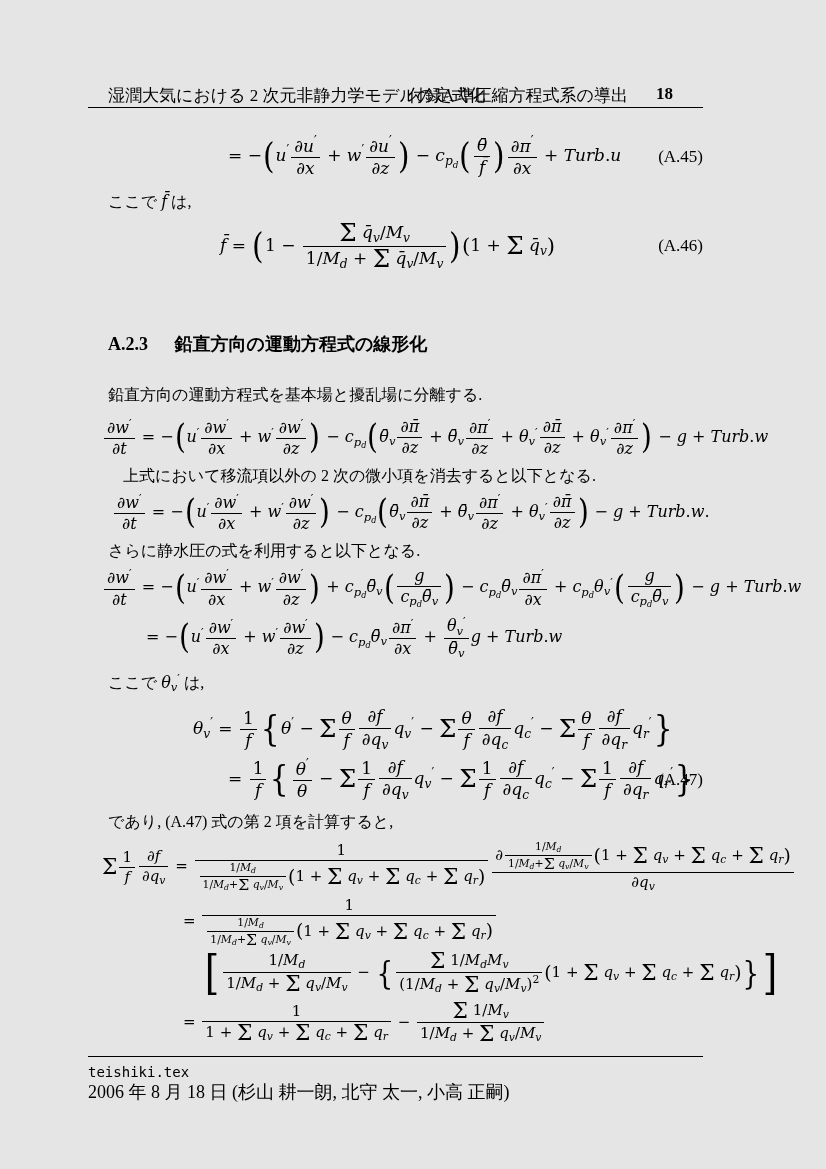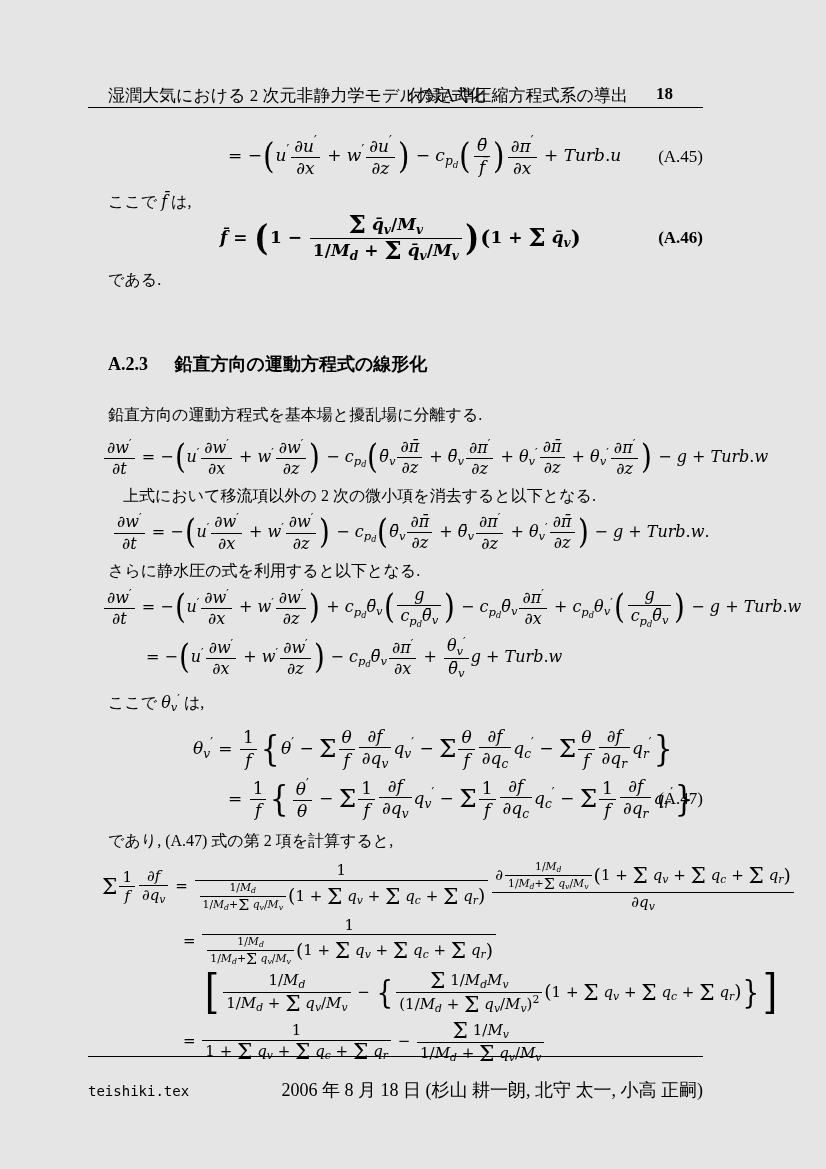--- a/index.html
+++ b/index.html
@@ -36,21 +36,21 @@
   .msub { font-size:0.72em; vertical-align:-0.3em; }
   .msup { font-size:0.72em; vertical-align:0.55em; }
   .msum { font-size:1.45em; line-height:1; vertical-align:middle; font-style:normal; }
   .mbr  { display:inline-block; line-height:1; vertical-align:middle; font-style:normal; }
   .mb1 { font-size:1.25em; }
   .mb2 { font-size:2.05em; transform:scaleX(0.85); }
   .mb3 { font-size:3.1em;  transform:scaleX(0.8); }
 
   
   .footer { position:absolute; left:88px; width:615px; top:1056px; border-top:1px solid #000;
-            padding-top:21px; display:flex; justify-content:space-between; align-items:baseline; }
+            padding-top:7px; display:flex; justify-content:space-between; align-items:baseline;flex-direction:column; }
   .f-left  { font-family:"DejaVu Sans Mono","Liberation Mono",monospace; font-size:14px; }
   .f-right { font-size:18px; }
 </style>
 </head>
 <body>
 
 <div class="page">
 
   <div class="content">
     <div class="header">
@@ -59,26 +59,25 @@
       <span class="pagenum">18</span>
     </div>
 
     <div class="eqline" style="margin-top:26px; padding-left:140px;">
       <span class="math"><span class="mo">= −</span><span class="mbr mb2">(</span><span class="mi">u</span><span class="msup"><span class="mo">′</span></span><span class="mfrac"><span class="num"><span class="mi">∂u</span><span class="msup"><span class="mo">′</span></span></span><span class="fbar"></span><span class="den"><span class="mi">∂x</span></span></span><span class="mo"> + </span><span class="mi">w</span><span class="msup"><span class="mo">′</span></span><span class="mfrac"><span class="num"><span class="mi">∂u</span><span class="msup"><span class="mo">′</span></span></span><span class="fbar"></span><span class="den"><span class="mi">∂z</span></span></span><span class="mbr mb2">)</span><span class="mo"> − </span><span class="mi">c</span><span class="msub"><span class="mi">p</span><span class="msub"><span class="mi">d</span></span></span><span class="mbr mb2">(</span><span class="mfrac"><span class="num"><span class="mi">θ̄</span></span><span class="fbar"></span><span class="den"><span class="mi">f̄</span></span></span><span class="mbr mb2">)</span><span class="mfrac"><span class="num"><span class="mi">∂π</span><span class="msup"><span class="mo">′</span></span></span><span class="fbar"></span><span class="den"><span class="mi">∂x</span></span></span><span class="mo"> + </span><span class="mi">Turb</span><span class="mo">.</span><span class="mi">u</span></span>
       <span class="eqtag">(A.45)</span>
     </div>
 
     <p class="jt" style="margin-top:12px;"><span>ここで </span><span class="math"><span class="mi">f̄</span></span><span> は,</span></p>
 
-    <div class="eqline" style="margin-top:0; padding-left:132px;font-weight:bold;">
+    <div class="eqline" style="margin-top:8px; padding-left:132px;">
       <span class="math"><span class="mi">f̄</span><span class="mo"> = </span><span class="mbr mb2">(</span><span class="mo">1 − </span><span class="mfrac"><span class="num"><span class="msum">Σ</span><span class="mo"> </span><span class="mi">q̄</span><span class="msub"><span class="mi">v</span></span><span class="mo">/</span><span class="mi">M</span><span class="msub"><span class="mi">v</span></span></span><span class="fbar"></span><span class="den"><span class="mo">1/</span><span class="mi">M</span><span class="msub"><span class="mi">d</span></span><span class="mo"> + </span><span class="msum">Σ</span><span class="mo"> </span><span class="mi">q̄</span><span class="msub"><span class="mi">v</span></span><span class="mo">/</span><span class="mi">M</span><span class="msub"><span class="mi">v</span></span></span></span><span class="mbr mb2">)</span><span class="mbr mb1">(</span><span class="mo">1 + </span><span class="msum">Σ</span><span class="mo"> </span><span class="mi">q̄</span><span class="msub"><span class="mi">v</span></span><span class="mbr mb1">)</span></span>
       <span class="eqtag">(A.46)</span>
     </div>
 
-    <p class="jt" style="margin-top:6px;">である.</p>
 
     <div class="sec" style="margin-top:61px;">
       <span class="sec-num">A.2.3</span>
       <span class="sec-title">鉛直方向の運動方程式の線形化</span>
     </div>
 
     <p class="jt" style="margin-top:28px;">鉛直方向の運動方程式を基本場と擾乱場に分離する.</p>
 
     <div class="eqline" style="margin-top:10px; padding-left:14px; font-size:16px;">
       <span class="math"><span class="mfrac"><span class="num"><span class="mi">∂w</span><span class="msup"><span class="mo">′</span></span></span><span class="fbar"></span><span class="den"><span class="mi">∂t</span></span></span><span class="mo"> = −</span><span class="mbr mb2">(</span><span class="mi">u</span><span class="msup"><span class="mo">′</span></span><span class="mfrac"><span class="num"><span class="mi">∂w</span><span class="msup"><span class="mo">′</span></span></span><span class="fbar"></span><span class="den"><span class="mi">∂x</span></span></span><span class="mo"> + </span><span class="mi">w</span><span class="msup"><span class="mo">′</span></span><span class="mfrac"><span class="num"><span class="mi">∂w</span><span class="msup"><span class="mo">′</span></span></span><span class="fbar"></span><span class="den"><span class="mi">∂z</span></span></span><span class="mbr mb2">)</span><span class="mo"> − </span><span class="mi">c</span><span class="msub"><span class="mi">p</span><span class="msub"><span class="mi">d</span></span></span><span class="mbr mb2">(</span><span class="mi">θ̄</span><span class="msub"><span class="mi">v</span></span><span class="mfrac"><span class="num"><span class="mi">∂π̄</span></span><span class="fbar"></span><span class="den"><span class="mi">∂z</span></span></span><span class="mo"> + </span><span class="mi">θ̄</span><span class="msub"><span class="mi">v</span></span><span class="mfrac"><span class="num"><span class="mi">∂π</span><span class="msup"><span class="mo">′</span></span></span><span class="fbar"></span><span class="den"><span class="mi">∂z</span></span></span><span class="mo"> + </span><span class="mi">θ</span><span class="msub"><span class="mi">v</span></span><span class="msup"><span class="mo">′</span></span><span class="mfrac"><span class="num"><span class="mi">∂π̄</span></span><span class="fbar"></span><span class="den"><span class="mi">∂z</span></span></span><span class="mo"> + </span><span class="mi">θ</span><span class="msub"><span class="mi">v</span></span><span class="msup"><span class="mo">′</span></span><span class="mfrac"><span class="num"><span class="mi">∂π</span><span class="msup"><span class="mo">′</span></span></span><span class="fbar"></span><span class="den"><span class="mi">∂z</span></span></span><span class="mbr mb2">)</span><span class="mo"> − </span><span class="mi">g</span><span class="mo"> + </span><span class="mi">Turb</span><span class="mo">.</span><span class="mi">w</span></span>

